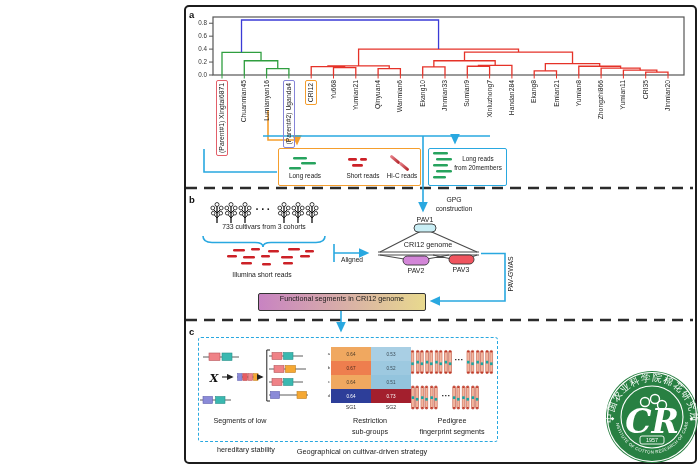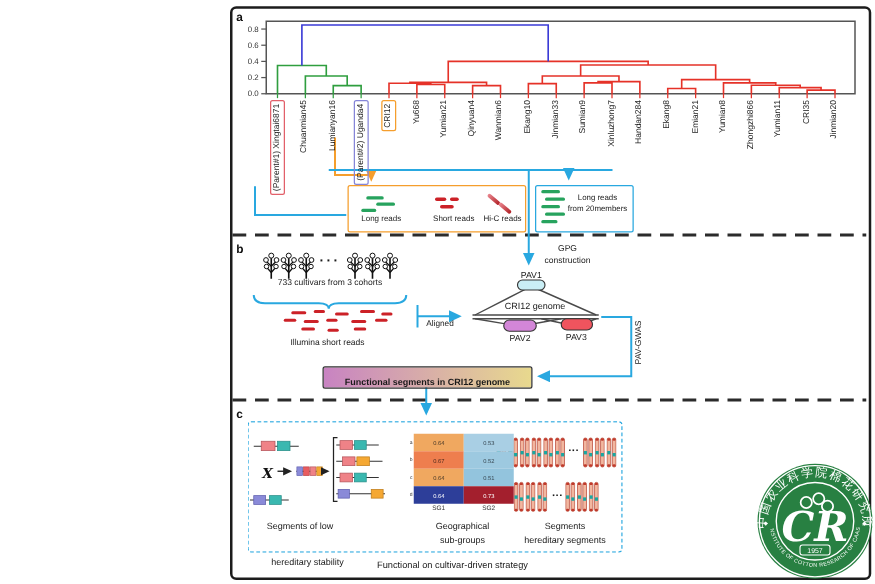--- a/index.html
+++ b/index.html
@@ -10,22 +10,22 @@
   .panel-letter{position:absolute;font-weight:bold;font-size:9.5px;color:#111;}
   #fig-border{position:absolute;left:184px;top:5px;width:509px;height:455px;
               border:2.2px solid #1c1c1c;border-radius:5px;}
   #legend-box{position:absolute;left:278px;top:148px;width:141px;height:36px;
               border:1.8px solid #f59e2d;border-radius:2px;}
   #longreads-box{position:absolute;left:428px;top:148px;width:77px;height:36px;
               border:1.8px solid #29a8e0;border-radius:2px;}
   #functional-box{position:absolute;left:258px;top:293px;width:166px;height:16px;
               border:1.6px solid #333;border-radius:2px;
               background:linear-gradient(90deg,#c883c2,#e8d98e);
-              display:flex;align-items:flex-end;justify-content:center;
-              font-size:7.2px;font-weight:bold;color:#1a1a1a;}
+              display:flex;align-items:flex-start;justify-content:center;
+              font-size:7.2px;font-weight:normal;color:#1a1a1a;}
   #dashed-box{position:absolute;left:198px;top:337px;width:298px;height:103px;
               border:1.8px dashed #29a8e0;border-radius:3px;}
   .leaf{position:absolute;top:112px;width:76px;height:12px;line-height:12px;
         text-align:right;font-size:6.8px;color:#222;transform:rotate(-90deg);
         white-space:nowrap;}
   .leafbox{display:inline-block;border:1.2px solid;border-radius:2px;
         padding:0 2px;line-height:9.5px;}
   #heatmap{position:absolute;left:318px;top:347px;}
   .hm-row{display:flex;height:14px;}
   .hm-label{width:12px;font-size:4px;color:#333;text-align:right;
@@ -305,25 +305,25 @@
   <div class="t" style="left:334px;top:256px;width:36px;font-size:6.6px">Aligned</div>
   <div class="t" style="left:428px;top:196px;width:52px;font-size:6.8px">GPG</div>
   <div class="t" style="left:428px;top:205px;width:52px;font-size:6.8px">construction</div>
   <div id="functional-box">
     <span>Functional segments in CRI12 genome</span>
   </div>
 
   <div id="dashed-box"></div>
   <div class="t" style="left:180px;top:416px;width:120px;font-size:7.2px">Segments of low</div>
   <div class="t" style="left:186px;top:445px;width:120px;font-size:7.2px">hereditary stability</div>
-  <div class="t" style="left:320px;top:416px;width:100px;font-size:7.2px">Geographical</div>
+  <div class="t" style="left:320px;top:416px;width:100px;font-size:7.2px">Restriction</div>
   <div class="t" style="left:320px;top:427px;width:100px;font-size:7.2px">sub-groups</div>
-  <div class="t" style="left:402px;top:416px;width:100px;font-size:7.2px">Segments</div>
-  <div class="t" style="left:402px;top:427px;width:100px;font-size:7.2px">hereditary segments</div>
-  <div class="t" style="left:242px;top:447px;width:240px;font-size:7.4px">Functional on cultivar-driven strategy</div>
+  <div class="t" style="left:402px;top:416px;width:100px;font-size:7.2px">Pedigree</div>
+  <div class="t" style="left:402px;top:427px;width:100px;font-size:7.2px">fingerprint segments</div>
+  <div class="t" style="left:242px;top:447px;width:240px;font-size:7.4px">Geographical on cultivar-driven strategy</div>
   <div class="t" style="left:450px;top:355px;width:18px;font-size:9px;font-weight:bold">···</div>
   <div class="t" style="left:437px;top:391px;width:18px;font-size:9px;font-weight:bold">···</div>
   <div id="heatmap">
       <div class="hm-row">
         <div class="hm-label">a</div>
         <div class="hm-cell" style="background: rgb(240, 168, 96); color: rgb(74, 58, 40);">0.64</div>
         <div class="hm-cell" style="background: rgb(169, 207, 228); color: rgb(58, 74, 85);">0.53</div>
       </div>
       <div class="hm-row">
         <div class="hm-label">b</div>

